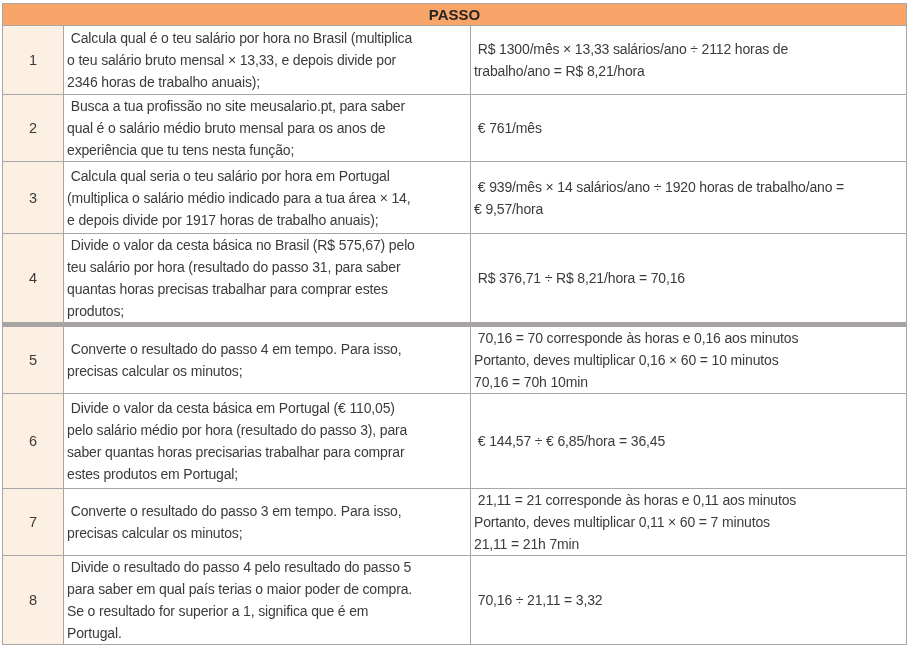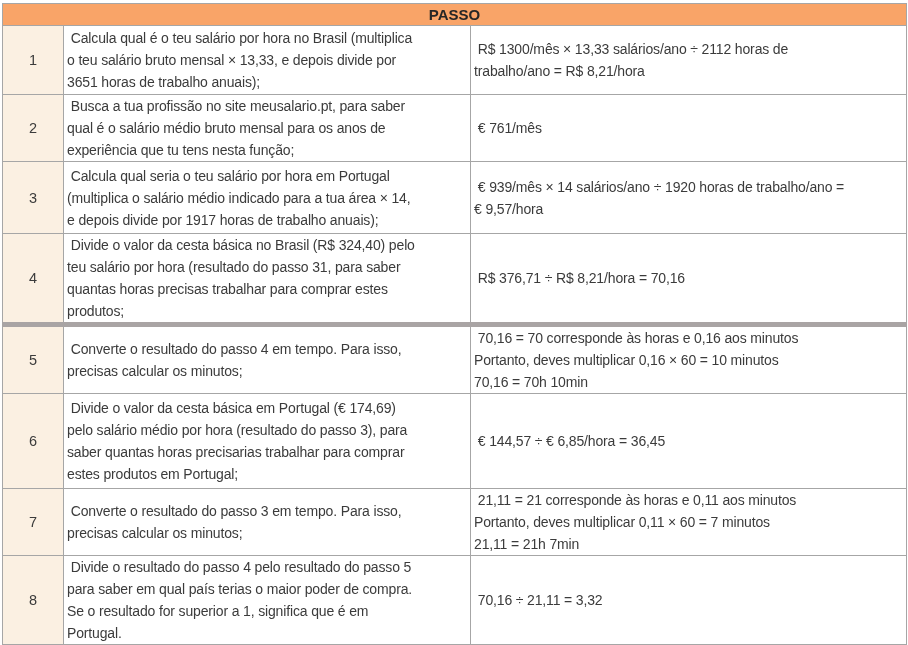--- a/index.html
+++ b/index.html
@@ -69,58 +69,58 @@
     <col class="c-res">
   </colgroup>
   <tbody>
       <tr>
     <th class="hdr" colspan="3">PASSO</th>
   </tr>
   <tr class="r1">
     <td class="num">1</td>
     <td class="desc"> Calcula qual é o teu salário por hora no Brasil (multiplica
 o teu salário bruto mensal × 13,33, e depois divide por
-3651 horas de trabalho anuais);</td>
+2346 horas de trabalho anuais);</td>
     <td class="res"> R$ 1300/mês × 13,33 salários/ano ÷ 2112 horas de
 trabalho/ano = R$ 8,21/hora</td>
   </tr>
   <tr class="r2">
     <td class="num">2</td>
     <td class="desc"> Busca a tua profissão no site meusalario.pt, para saber
 qual é o salário médio bruto mensal para os anos de
 experiência que tu tens nesta função;</td>
     <td class="res"> € 761/mês</td>
   </tr>
   <tr class="r3">
     <td class="num">3</td>
     <td class="desc"> Calcula qual seria o teu salário por hora em Portugal
 (multiplica o salário médio indicado para a tua área × 14,
 e depois divide por 1917 horas de trabalho anuais);</td>
     <td class="res"> € 939/mês × 14 salários/ano ÷ 1920 horas de trabalho/ano =
 € 9,57/hora</td>
   </tr>
   <tr class="r4">
     <td class="num">4</td>
-    <td class="desc"> Divide o valor da cesta básica no Brasil (R$ 324,40) pelo
+    <td class="desc"> Divide o valor da cesta básica no Brasil (R$ 575,67) pelo
 teu salário por hora (resultado do passo 31, para saber
 quantas horas precisas trabalhar para comprar estes
 produtos;</td>
     <td class="res"> R$ 376,71 ÷ R$ 8,21/hora = 70,16</td>
   </tr>
   <tr class="r5">
     <td class="num">5</td>
     <td class="desc"> Converte o resultado do passo 4 em tempo. Para isso,
 precisas calcular os minutos;</td>
     <td class="res"> 70,16 = 70 corresponde às horas e 0,16 aos minutos
 Portanto, deves multiplicar 0,16 × 60 = 10 minutos
 70,16 = 70h 10min</td>
   </tr>
   <tr class="r6">
     <td class="num">6</td>
-    <td class="desc"> Divide o valor da cesta básica em Portugal (€ 174,69)
+    <td class="desc"> Divide o valor da cesta básica em Portugal (€ 110,05)
 pelo salário médio por hora (resultado do passo 3), para
 saber quantas horas precisarias trabalhar para comprar
 estes produtos em Portugal;</td>
     <td class="res"> € 144,57 ÷ € 6,85/hora = 36,45</td>
   </tr>
   <tr class="r7">
     <td class="num">7</td>
     <td class="desc"> Converte o resultado do passo 3 em tempo. Para isso,
 precisas calcular os minutos;</td>
     <td class="res"> 21,11 = 21 corresponde às horas e 0,11 aos minutos

